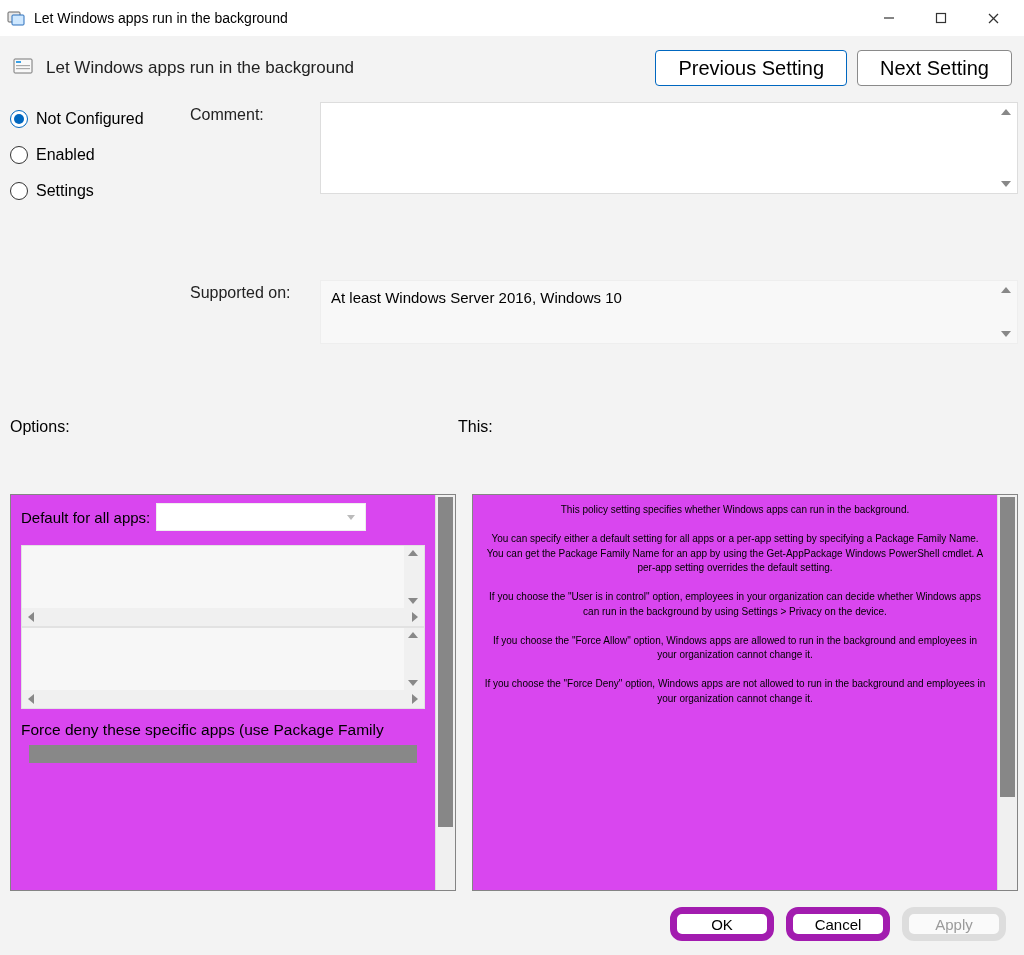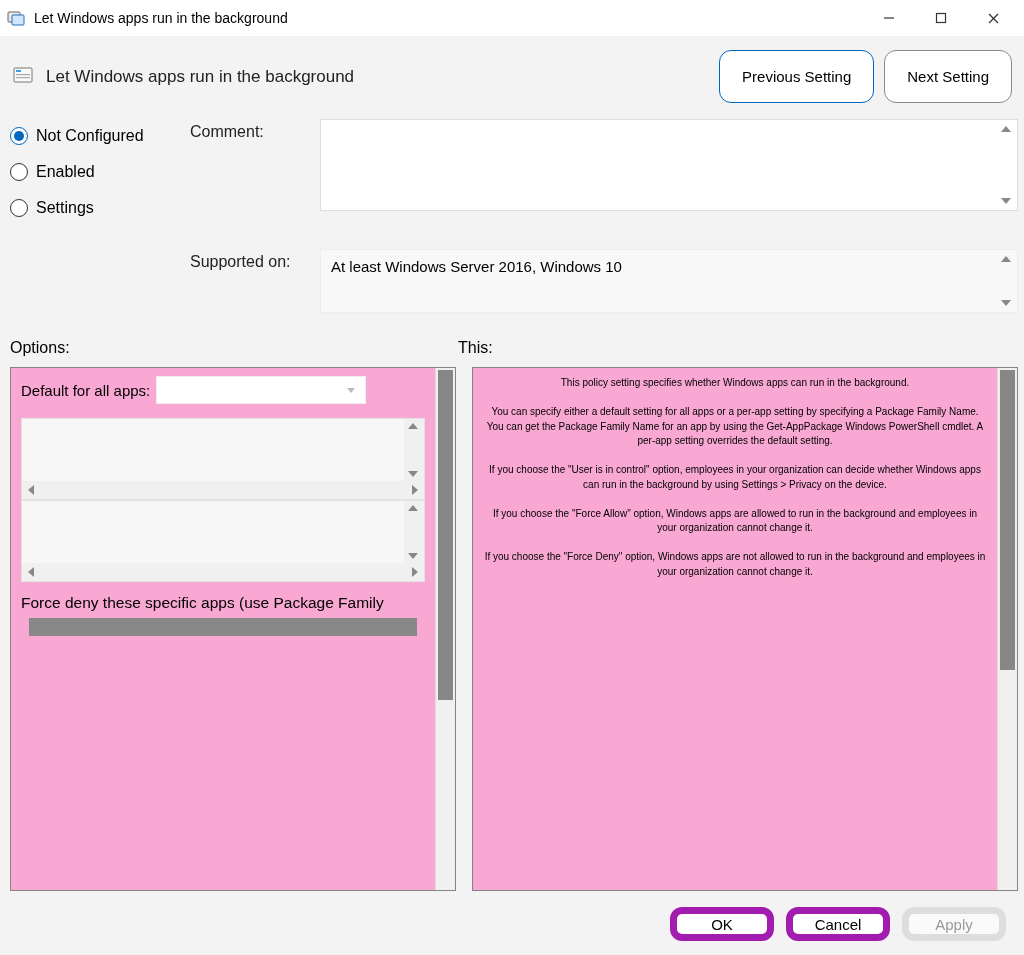--- a/index.html
+++ b/index.html
@@ -8,24 +8,24 @@
   
   .titlebar { height:36px; background:#fff; display:flex; align-items:center; padding:0 6px; }
   .title-icon { width:20px; height:20px; margin-right:8px; display:flex; align-items:center; justify-content:center; }
   .title-text { flex:1; font-size:14px; }
   .win-controls { display:flex; gap:18px; padding-right:8px; align-items:center;}
   .win-btn { width:34px; height:28px; display:flex; align-items:center; justify-content:center; cursor:default; }
   
   .header-row { display:flex; align-items:center; padding:14px 12px 10px 12px; }
   .header-icon { width:24px; height:24px; margin-right:10px; display:flex; align-items:center; justify-content:center;}
   .header-title { flex:1; font-size:17px; color:#222; }
-  .nav-btn { height:53px; padding:0 22px; border:1px solid #8a8a8a; border-radius:12px; background:#fff; font-size:15px; margin-left:10px; cursor:pointer; }
+  .nav-btn { height:36px; padding:0 22px; border:1px solid #8a8a8a; border-radius:4px; background:#fff; font-size:20px; margin-left:10px; cursor:pointer; }
   .nav-btn.primary { border:1.5px solid #0067c0; color:#000; }
   
-  .body { flex:1; padding:6px 6px 2px 10px; display:flex; flex-direction:column; min-height:0;}
+  .body { flex:1; padding:6px 6px 2px 10px; display:flex; flex-direction:column; min-height:0;gap:48px;}
   .config-row { display:flex; }
   .radio-col { width:180px; padding-top:2px;}
   .radio-item { display:flex; align-items:center; margin:6px 0 18px 0; font-size:16px; }
   .radio-circle { width:18px; height:18px; border:1.5px solid #333; border-radius:50%; margin-right:8px; display:flex; align-items:center; justify-content:center; background:#fff;}
   .radio-item.selected .radio-circle { border-color:#0067c0; }
   .radio-dot { width:10px; height:10px; border-radius:50%; background:#0067c0; display:none;}
   .radio-item.selected .radio-dot { display:block; }
   .label-col { width:130px; font-size:16px; color:#222; padding-top:4px; }
   .field-col { flex:1; }
   .textarea-look { background:#fff; border:1px solid #ddd; min-height:92px; position:relative; }
@@ -33,21 +33,21 @@
   .scroll-triangle-up { top:6px; border-bottom:6px solid #888;}
   .scroll-triangle-down { bottom:6px; border-top:6px solid #888;}
   .supported-row { display:flex; margin-top:14px; margin-bottom:8px;}
   .supported-box { flex:1; background:#f8f8f8; border:1px solid #eee; min-height:64px; padding:8px 10px; position:relative;}
   
   .section-labels { display:flex; margin-top:18px; margin-bottom:10px;}
   .options-label, .help-label { font-size:16px; }
   .options-label { width:448px; }
   
   .panels { display:flex; gap:16px; flex:1; min-height:0;}
-  .panel-outer { position:relative; flex:1; border:1.5px solid #848484; background:#f9a8d4; display:flex; overflow:hidden;}
+  .panel-outer { position:relative; flex:1; border:1.5px solid #848484; background:#d946ef; display:flex; overflow:hidden;}
   .panel-outer.narrow { flex:0 0 446px; }
   .panel-body { flex:1; padding:8px 10px; overflow:hidden;}
   .outer-scroll { width:20px; background:#f0f0f0; border-left:1px solid #ddd; position:relative;}
   .outer-thumb { position:absolute; left:2px; right:2px; background:#878787; }
   .opt-row1 { margin-bottom:14px; display:flex; align-items:center; gap:6px;}
   .dropdown-fake { width:210px; height:28px; border:1px solid #eee; background:#fff; position:relative;}
   .dropdown-fake:after { content:""; position:absolute; right:10px; top:11px; width:0; height:0; border-left:4px solid transparent; border-right:4px solid transparent; border-top:5px solid #bbb;}
   .opt-group-label { margin:12px 0 6px 0; font-size:15.5px; }
   .list-fake { border:1px solid #e2e2e2; background:#f7f7f7; height:82px; position:relative;}
   .list-scroll { position:absolute; right:0; top:0; bottom:18px; width:20px; background:#f0f0f0;}

